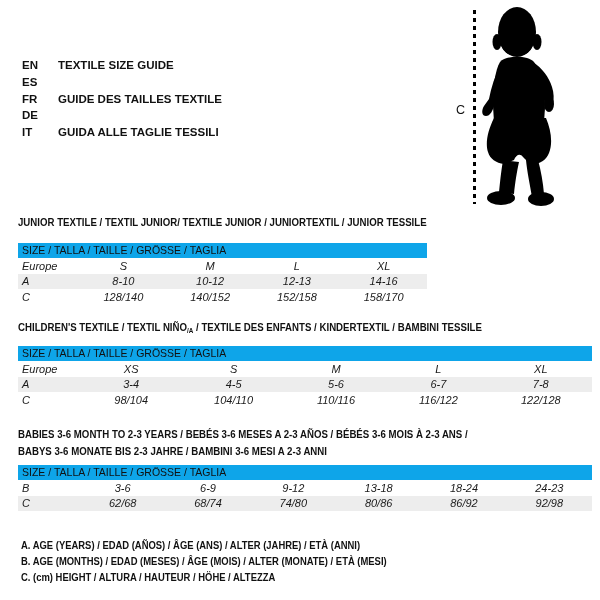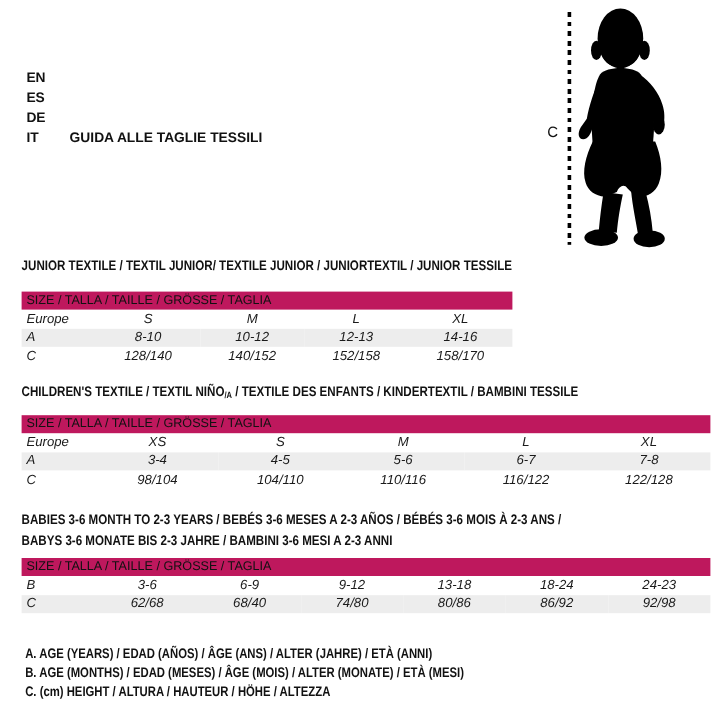--- a/index.html
+++ b/index.html
@@ -32,21 +32,21 @@
   .title-children { left:18px; top:321px; }
   .title-babies   { left:18px; top:426px; line-height:17px; }
   .sub-part { font-size:7.5px; vertical-align:-1.5px; }
 
   
   .size-table { position:absolute; border-collapse:collapse; table-layout:fixed; }
   .tbl-junior   { left:18px; top:243px; width:409px; }
   .tbl-children { left:18px; top:346px; width:574px; }
   .tbl-babies   { left:18px; top:465px; width:574px; }
   .size-table th.bar {
-    background:#be185d; color:#111; font-weight:400; font-size:10.5px;
+    background:#0ea5e9; color:#111; font-weight:400; font-size:10.5px;
     text-align:left; padding:1px 0 2px 4px; height:13px; white-space:nowrap;
   }
   .size-table td {
     font-size:11px; height:15.5px; padding:0 2px; text-align:center;
     color:#1a1a1a; white-space:nowrap;font-style:italic;
   }
   .size-table td.row-label { text-align:left; padding-left:4px; }
   .size-table tr.shaded td { background:#ededed; }
 
   
@@ -57,23 +57,28 @@
   }
 </style>
 </head>
 <body>
 
 <div class="canvas">
 
   <div class="lang-list">
       <div class="lang-row">
         <span class="lang-code">EN</span>
+        <span class="lang-label">TEXTILE SIZE GUIDE</span>
       </div>
       <div class="lang-row">
         <span class="lang-code">ES</span>
+      </div>
+      <div class="lang-row">
+        <span class="lang-code">FR</span>
+        <span class="lang-label">GUIDE DES TAILLES TEXTILE</span>
       </div>
       <div class="lang-row">
         <span class="lang-code">DE</span>
       </div>
       <div class="lang-row">
         <span class="lang-code">IT</span>
         <span class="lang-label">GUIDA ALLE TAGLIE TESSILI</span>
       </div>
     </div>
 
@@ -202,21 +207,21 @@
           <td>3-6</td>
           <td>6-9</td>
           <td>9-12</td>
           <td>13-18</td>
           <td>18-24</td>
           <td>24-23</td>
         </tr>
         <tr class="shaded">
           <td class="row-label">C</td>
           <td>62/68</td>
-          <td>68/40</td>
+          <td>68/74</td>
           <td>74/80</td>
           <td>80/86</td>
           <td>86/92</td>
           <td>92/98</td>
         </tr>
       </tbody>
   </table>
 
   <div class="notes">
     <div class="note-line">A. AGE (YEARS) / EDAD (AÑOS) / ÂGE (ANS) / ALTER (JAHRE) / ETÀ (ANNI)</div>

